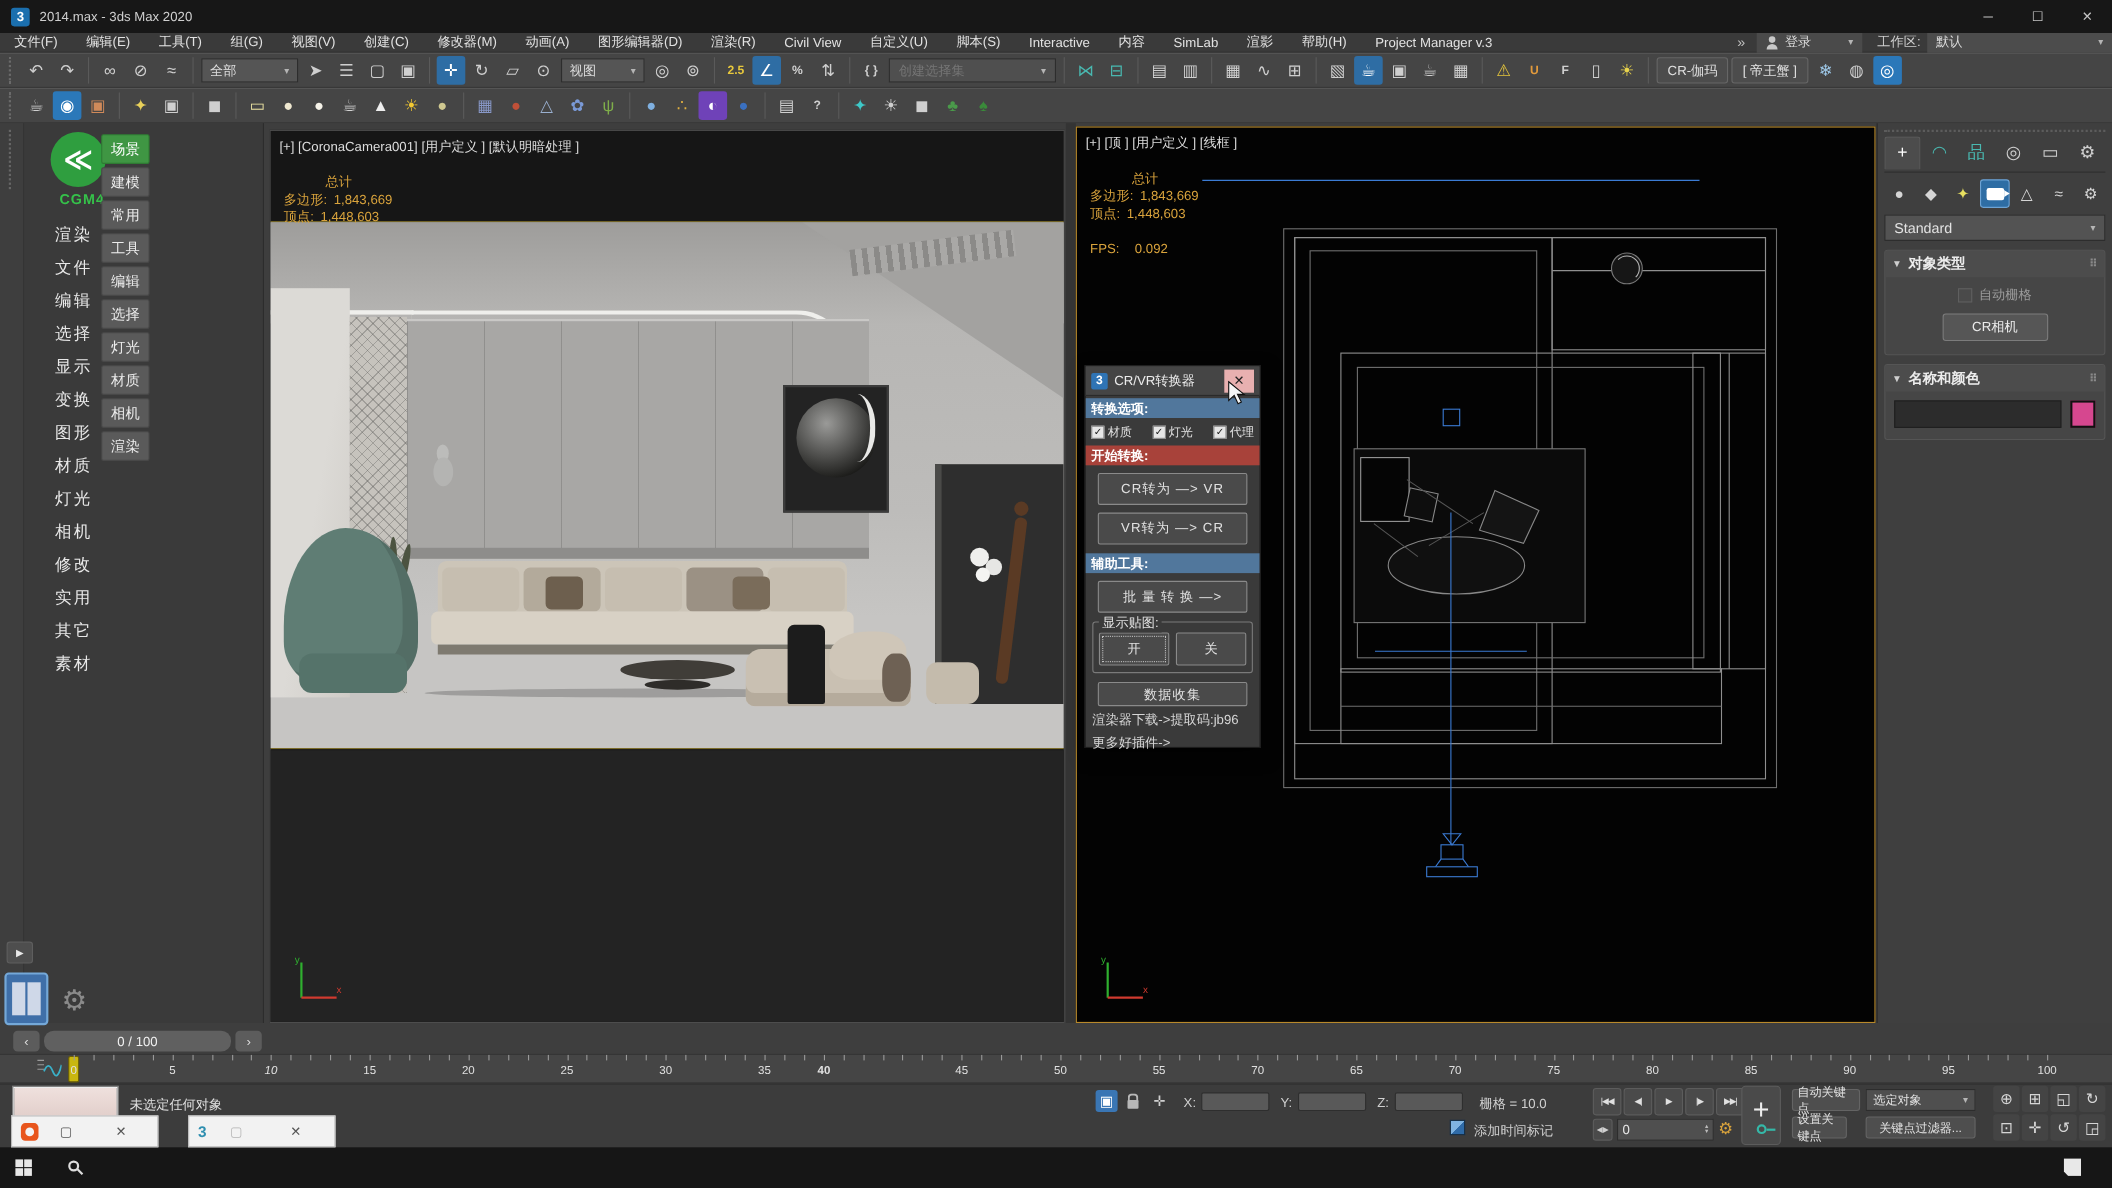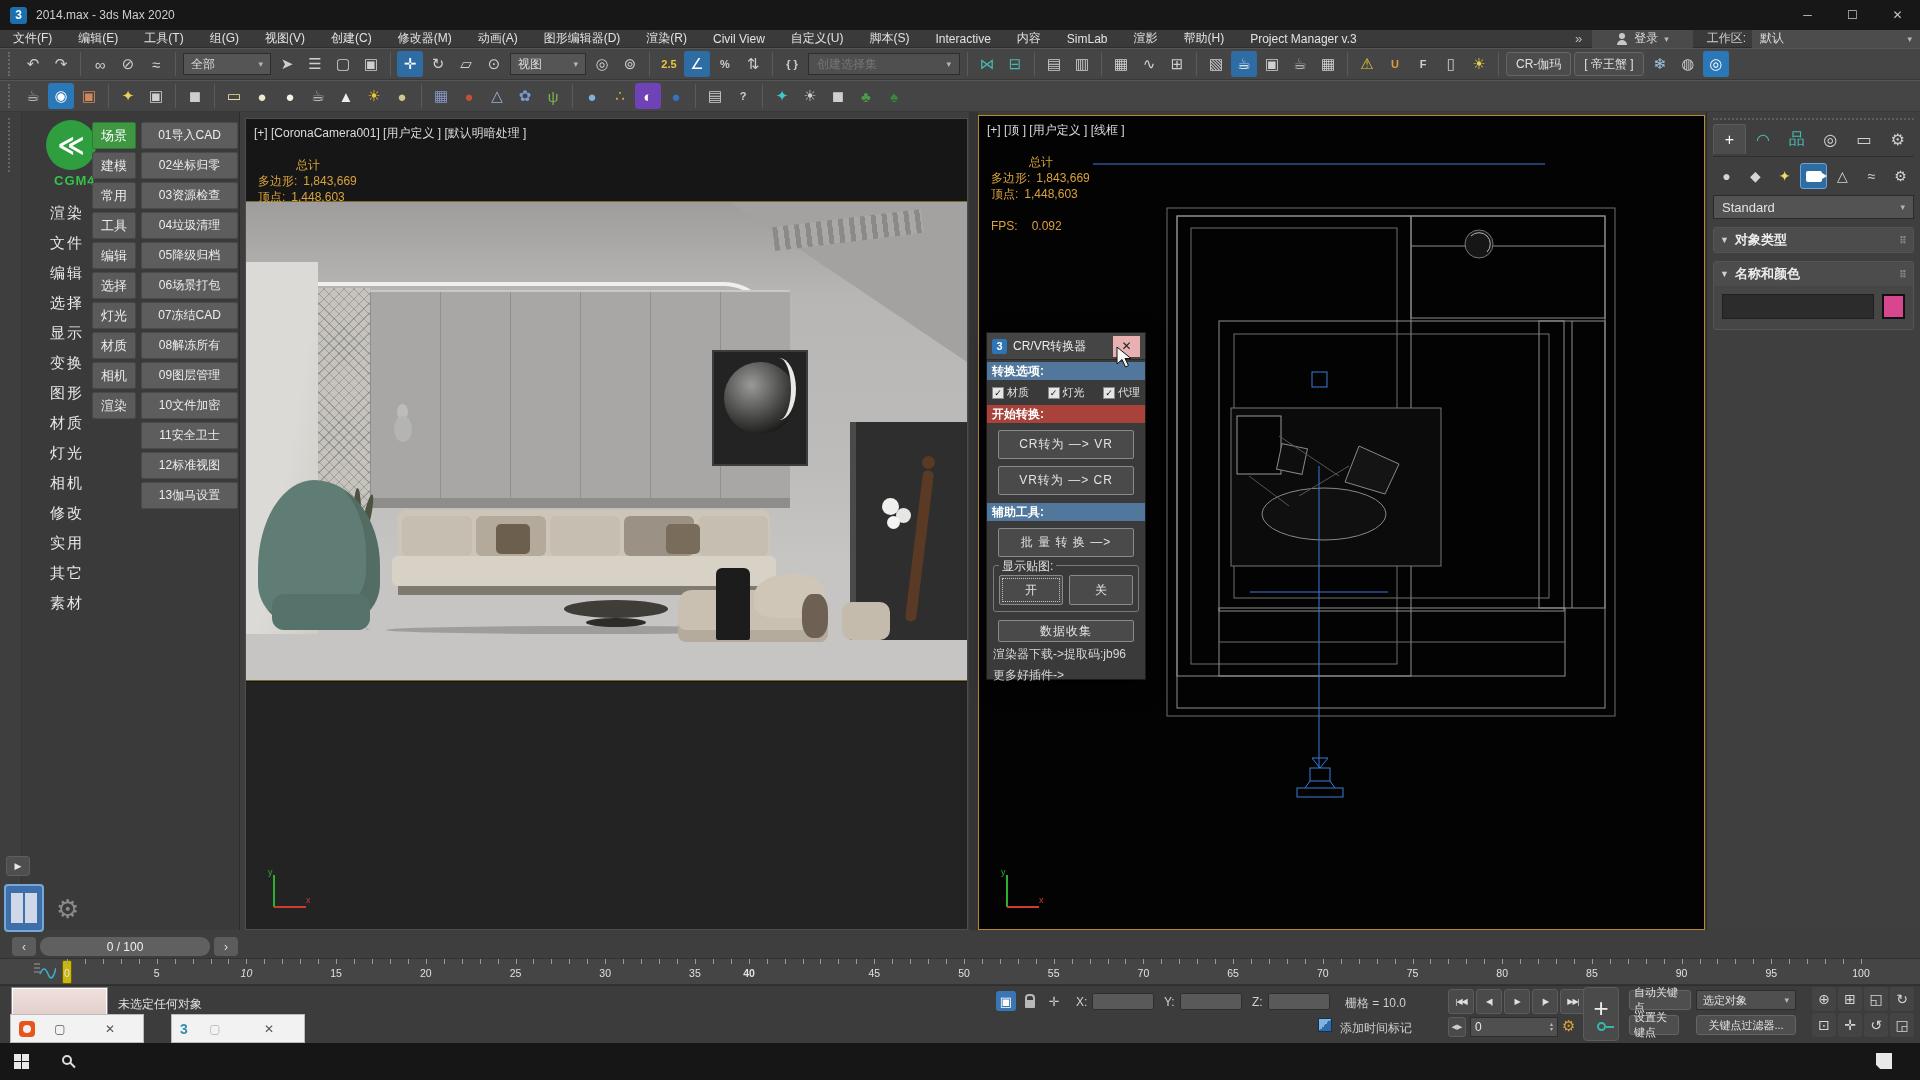--- a/index.html
+++ b/index.html
@@ -10,21 +10,21 @@
   .max-logo{width:17px;height:17px;background:#1b6fae;border-radius:3px;color:#fff;font-weight:bold;font-size:12px;display:flex;align-items:center;justify-content:center}
   .title-text{color:#cfcfcf;font-size:12px}
   #win-controls{position:absolute;right:0;top:0;height:30px;display:flex}
   .win-btn{width:45px;height:30px;display:flex;align-items:center;justify-content:center;color:#c5c5c5;font-size:12px}
   
   #menubar{position:absolute;left:0;top:30px;width:1920px;height:18px;background:#3a3a3a;display:flex;align-items:center;border-bottom:1px solid #2e2e2e}
   #menu-items{display:flex;height:18px}
   .menu-item{padding:0 13px;display:flex;align-items:center;font-size:12px;color:#e2e2e2;white-space:nowrap}
   .menu-right{margin-left:auto;display:flex;align-items:center;height:18px}
   .overflow{padding:0 10px;color:#bdbdbd;font-size:13px}
-  .login-dd{display:flex;align-items:center;gap:6px;background:#4a4a4a;height:18px;padding:0 24px;min-width:96px}
+  .login-dd{display:flex;align-items:center;gap:6px;background:#4a4a4a;height:18px;padding:0 8px;min-width:96px}
   .ws-label{padding:0 6px 0 14px;color:#cfcfcf}
   .ws-dd{display:flex;align-items:center;background:#4c4c4c;height:18px;padding:0 8px;width:168px}
   .arrow{margin-left:auto;font-size:9px;color:#b5b5b5}
   .person-ico{width:12px;height:12px;position:relative}
   .person-ico::before{content:"";position:absolute;left:3px;top:0;width:6px;height:6px;border-radius:50%;background:#c8c8c8}
   .person-ico::after{content:"";position:absolute;left:1px;top:7px;width:10px;height:5px;border-radius:5px 5px 0 0;background:#c8c8c8}
   
   #toolbar1,#toolbar2{position:absolute;left:0;width:1920px;height:32px;background:#454545;display:flex;align-items:center;padding:0 4px;gap:3px;border-top:1px solid #555;border-bottom:1px solid #383838}
   #toolbar1{top:48px}#toolbar2{top:80px}
   .hdl{width:5px;height:24px;border-left:2px dotted #6a6a6a;margin:0 4px}
@@ -538,35 +538,20 @@
         <div class="cat-btn active">场景</div>
         <div class="cat-btn">建模</div>
         <div class="cat-btn">常用</div>
         <div class="cat-btn">工具</div>
         <div class="cat-btn">编辑</div>
         <div class="cat-btn">选择</div>
         <div class="cat-btn">灯光</div>
         <div class="cat-btn">材质</div>
         <div class="cat-btn">相机</div>
         <div class="cat-btn">渲染</div>
-      </div>
-    <div class="act-col" id="act-col">
-        <div class="act-btn">01导入CAD</div>
-        <div class="act-btn">02坐标归零</div>
-        <div class="act-btn">03资源检查</div>
-        <div class="act-btn">04垃圾清理</div>
-        <div class="act-btn">05降级归档</div>
-        <div class="act-btn">06场景打包</div>
-        <div class="act-btn">07冻结CAD</div>
-        <div class="act-btn">08解冻所有</div>
-        <div class="act-btn">09图层管理</div>
-        <div class="act-btn">10文件加密</div>
-        <div class="act-btn">11安全卫士</div>
-        <div class="act-btn">12标准视图</div>
-        <div class="act-btn">13伽马设置</div>
       </div>
   </div>
 
   <div id="vp-left">
     <div class="vp-label">[+] [CoronaCamera001] [用户定义 ] [默认明暗处理 ]</div>
     <div class="vp-stats">
       <div class="st-total">总计</div>
       <div class="st-row">
           <span>多边形:</span>
           <span>1,843,669</span>
@@ -727,20 +712,27 @@
       </div>
     <div class="cmd-dd">
       <span>Standard</span>
       <span class="arrow">▾</span>
     </div>
     <div class="rollout">
       <div class="ro-head">
         <span class="ro-arrow">▼</span>
         <span>对象类型</span>
         <span class="dots">⠿</span>
+      </div>
+      <div class="ro-body">
+        <div class="chk-dis">
+          <span class="box"></span>
+          <span>自动栅格</span>
+        </div>
+        <div class="cr-cam-btn">CR相机</div>
       </div>
     </div>
     <div class="rollout">
       <div class="ro-head">
         <span class="ro-arrow">▼</span>
         <span>名称和颜色</span>
         <span class="dots">⠿</span>
       </div>
       <div class="ro-body">
         <div class="name-row">

